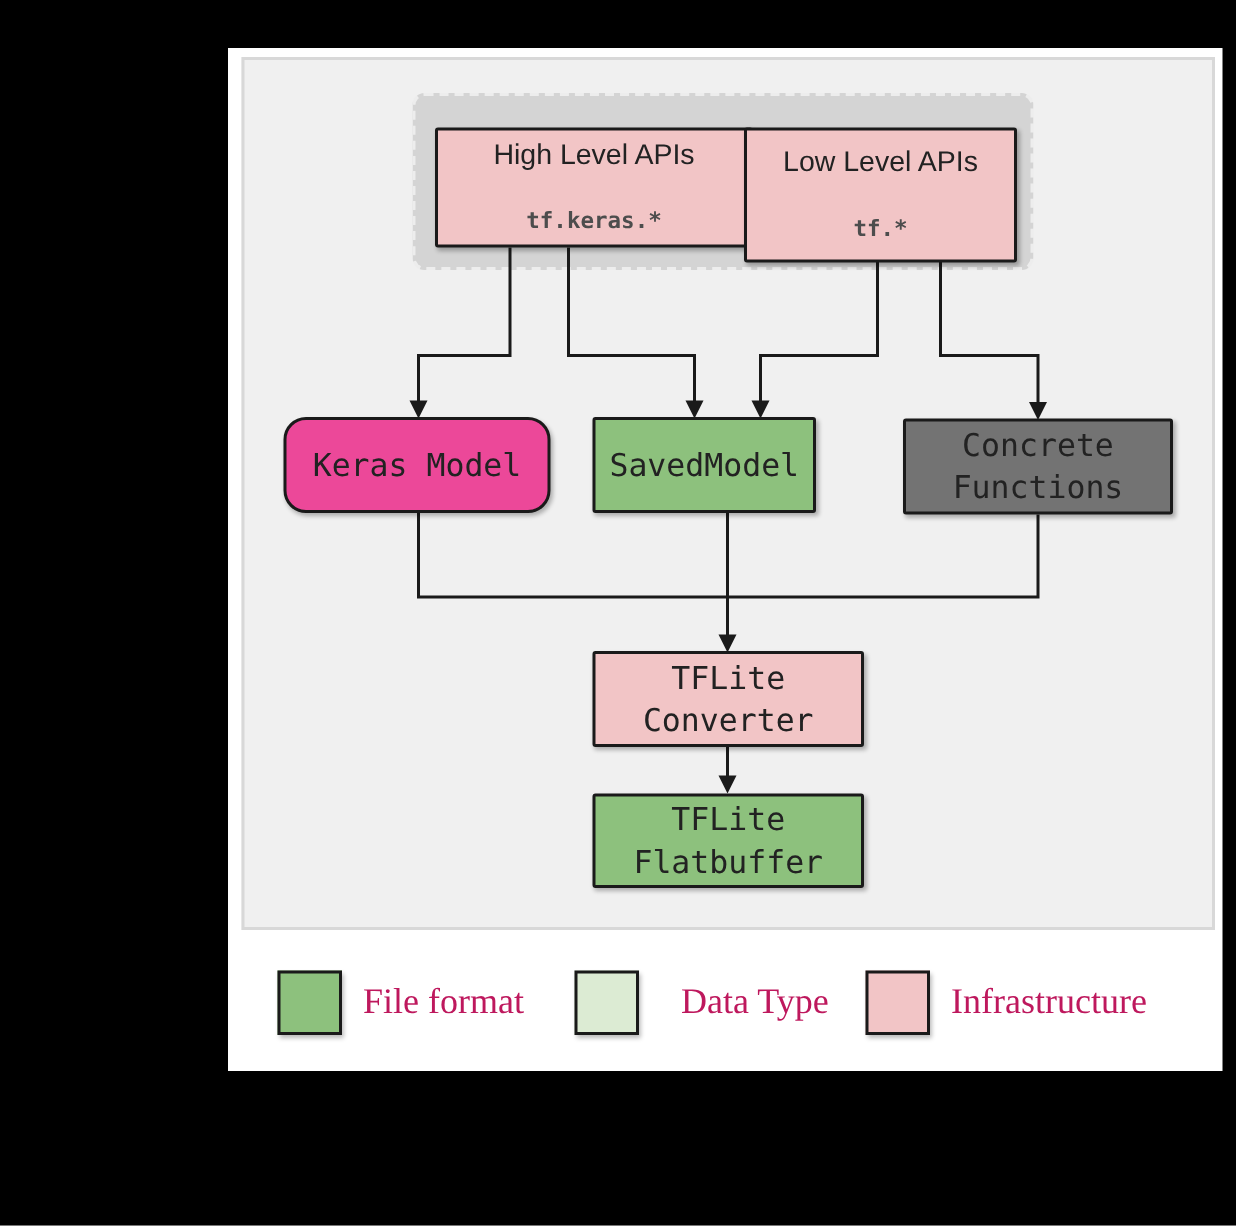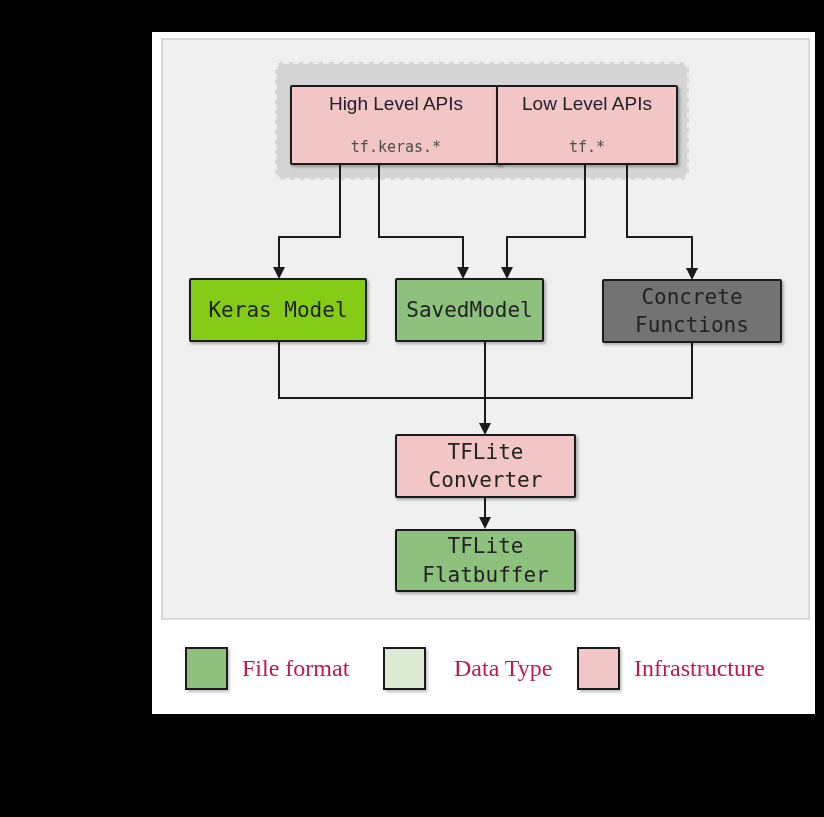--- a/index.html
+++ b/index.html
@@ -26,28 +26,28 @@
     border:2px solid #1a1a1a;border-radius:2px;
     display:flex;flex-direction:column;align-items:center;justify-content:center;
     box-shadow:1.5px 2px 3px rgba(0,0,0,0.28);
   }
   .api-title{
     font-family:"Liberation Sans",sans-serif;font-size:19px;color:#222222;
     line-height:1.1;text-align:center;
   }
   .api-code{
     font-family:"DejaVu Sans Mono",monospace;font-size:15px;color:#4d4d4d;
-    margin-top:24px;text-align:center;
+    margin-top:24px;text-align:center;font-weight:bold;
   }
   .node-label{
     font-family:"DejaVu Sans Mono",monospace;font-size:21px;color:#222222;
     text-align:center;white-space:pre-line;line-height:1.35;
   }
   .node-high{left:127px;top:45px;width:212px;height:80px;}
-  .node-low{left:333px;top:45px;width:182px;height:80px;}
+  .node-low{left:333px;top:45px;width:182px;height:90px;}
   .node-keras{left:26px;top:238px;width:178px;height:64px;}
   .node-saved{left:232px;top:238px;width:149px;height:64px;}
   .node-concrete{left:439px;top:239px;width:180px;height:64px;}
   .node-converter{left:232px;top:394px;width:181px;height:64px;}
   .node-flatbuffer{left:232px;top:489px;width:181px;height:63px;}
   .connectors{
     position:absolute;left:0;top:0;width:649px;height:582px;
     pointer-events:none;
   }
   .connectors path{stroke:#1a1a1a;stroke-width:2;fill:none;}
@@ -95,21 +95,21 @@
     <div class="node node-high" style="background-color: rgb(242, 197, 198);">
       <div class="api-title">High Level APIs</div>
       <div class="api-code">tf.keras.*</div>
     </div>
 
     <div class="node node-low" style="background-color: rgb(242, 197, 198);">
       <div class="api-title">Low Level APIs</div>
       <div class="api-code">tf.*</div>
     </div>
 
-    <div class="node node-keras" style="background-color: #84cc16;">
+    <div class="node node-keras" style="background-color: #ec4899; border-radius: 15px;">
       <div class="node-label">Keras Model</div>
     </div>
 
     <div class="node node-saved" style="background-color: rgb(141, 193, 125);">
       <div class="node-label">SavedModel</div>
     </div>
 
     <div class="node node-concrete" style="background-color: #737373;">
       <div class="node-label">Concrete
 Functions</div>

